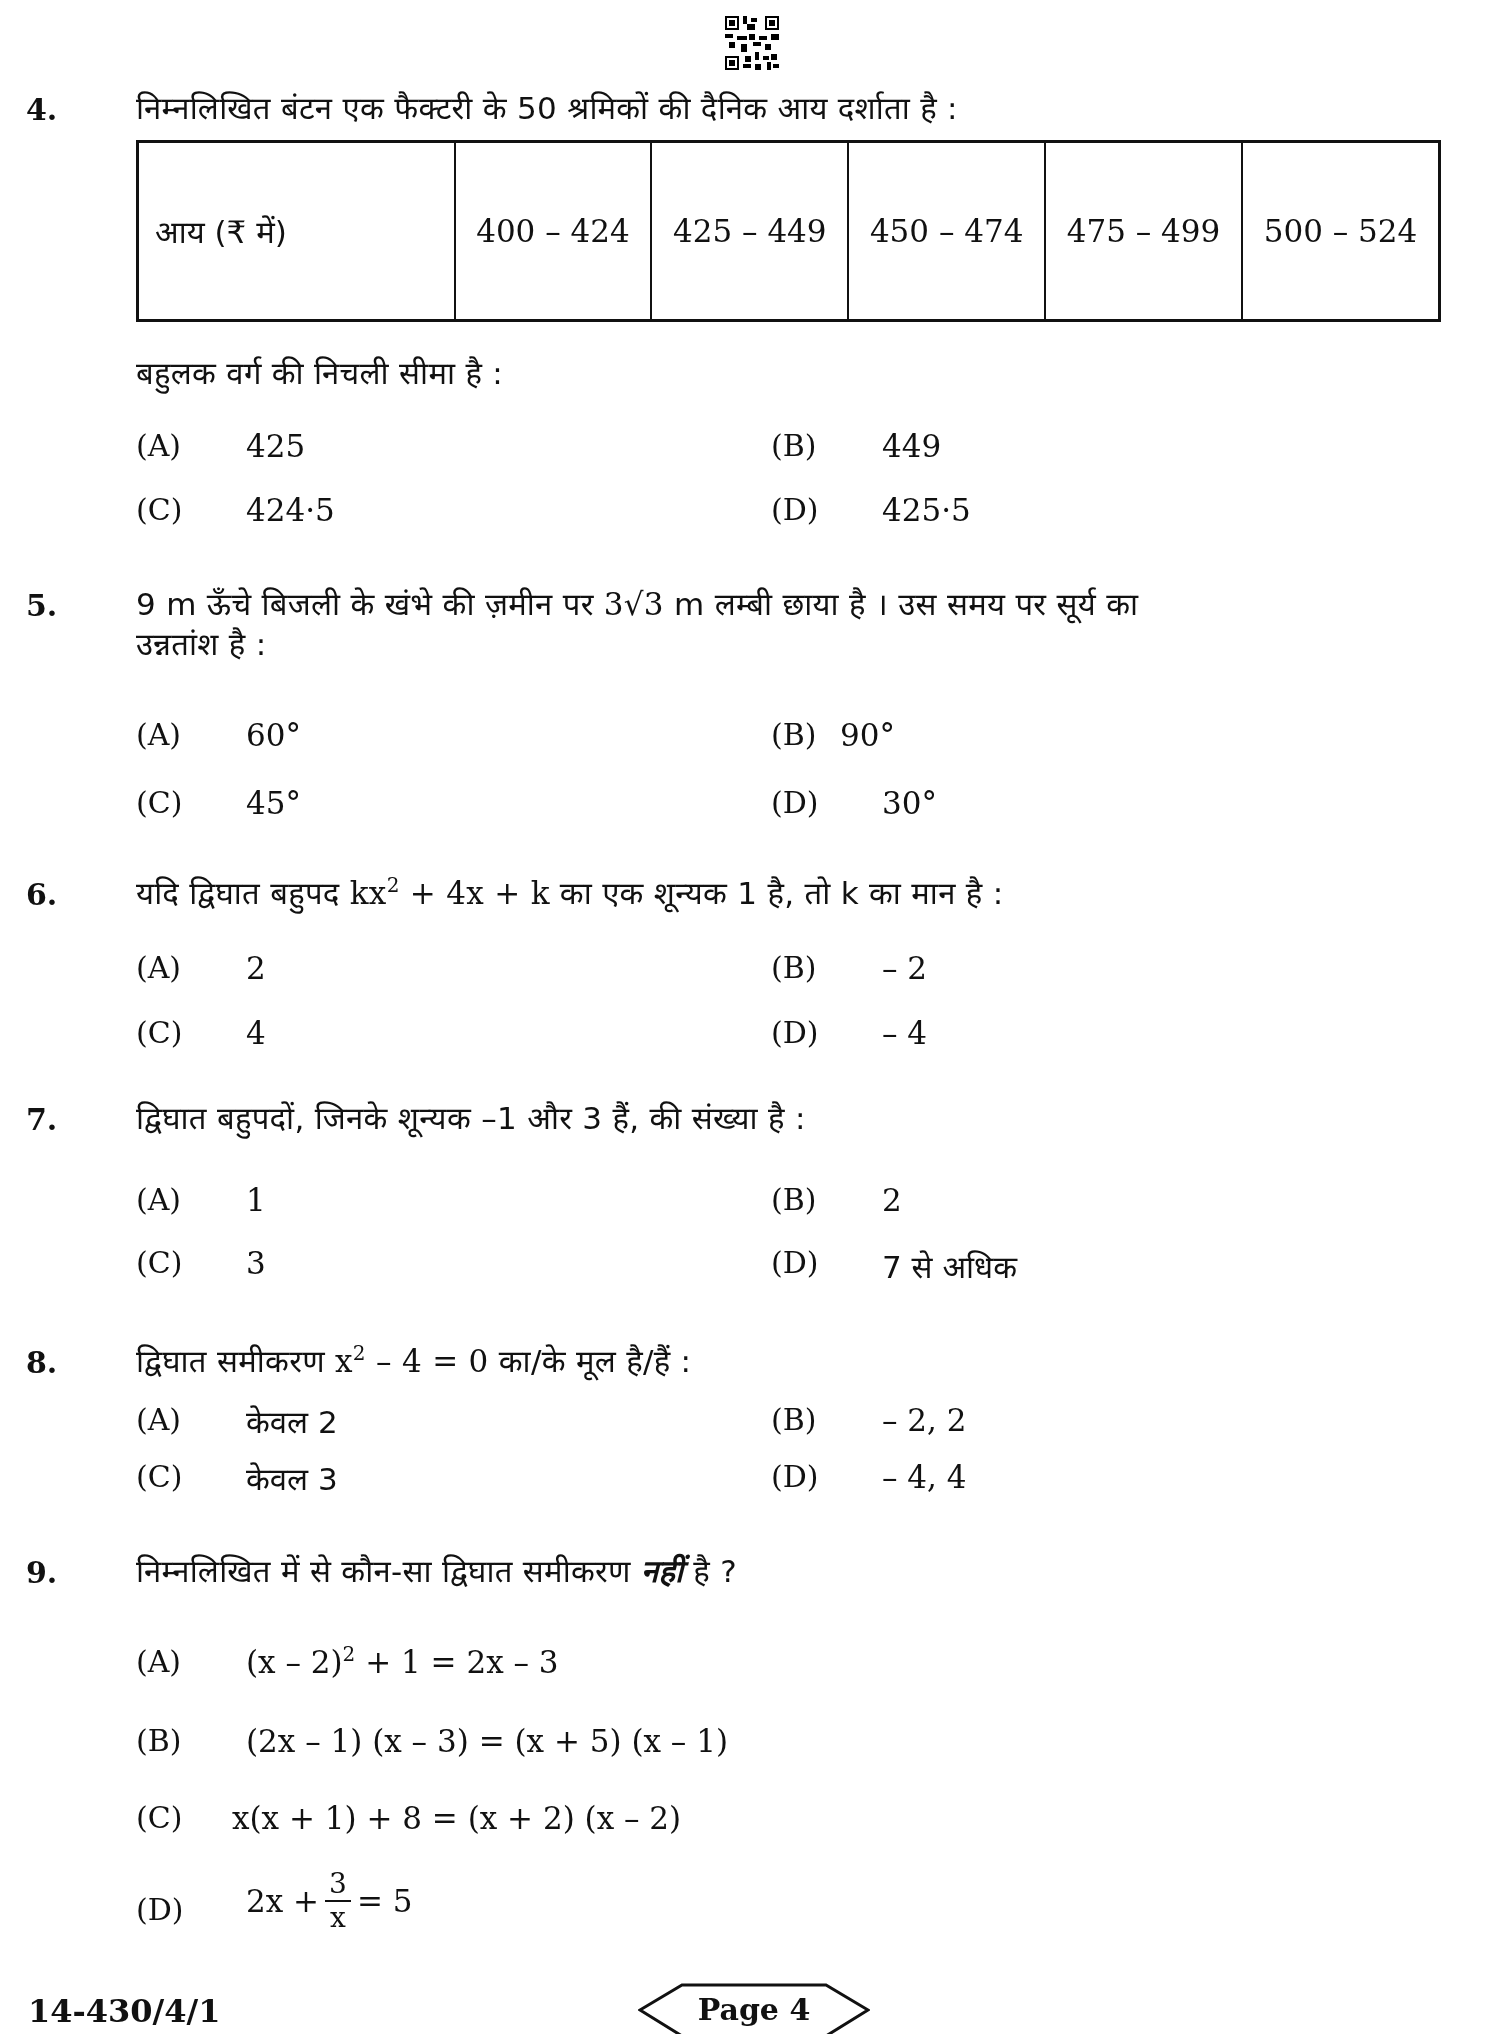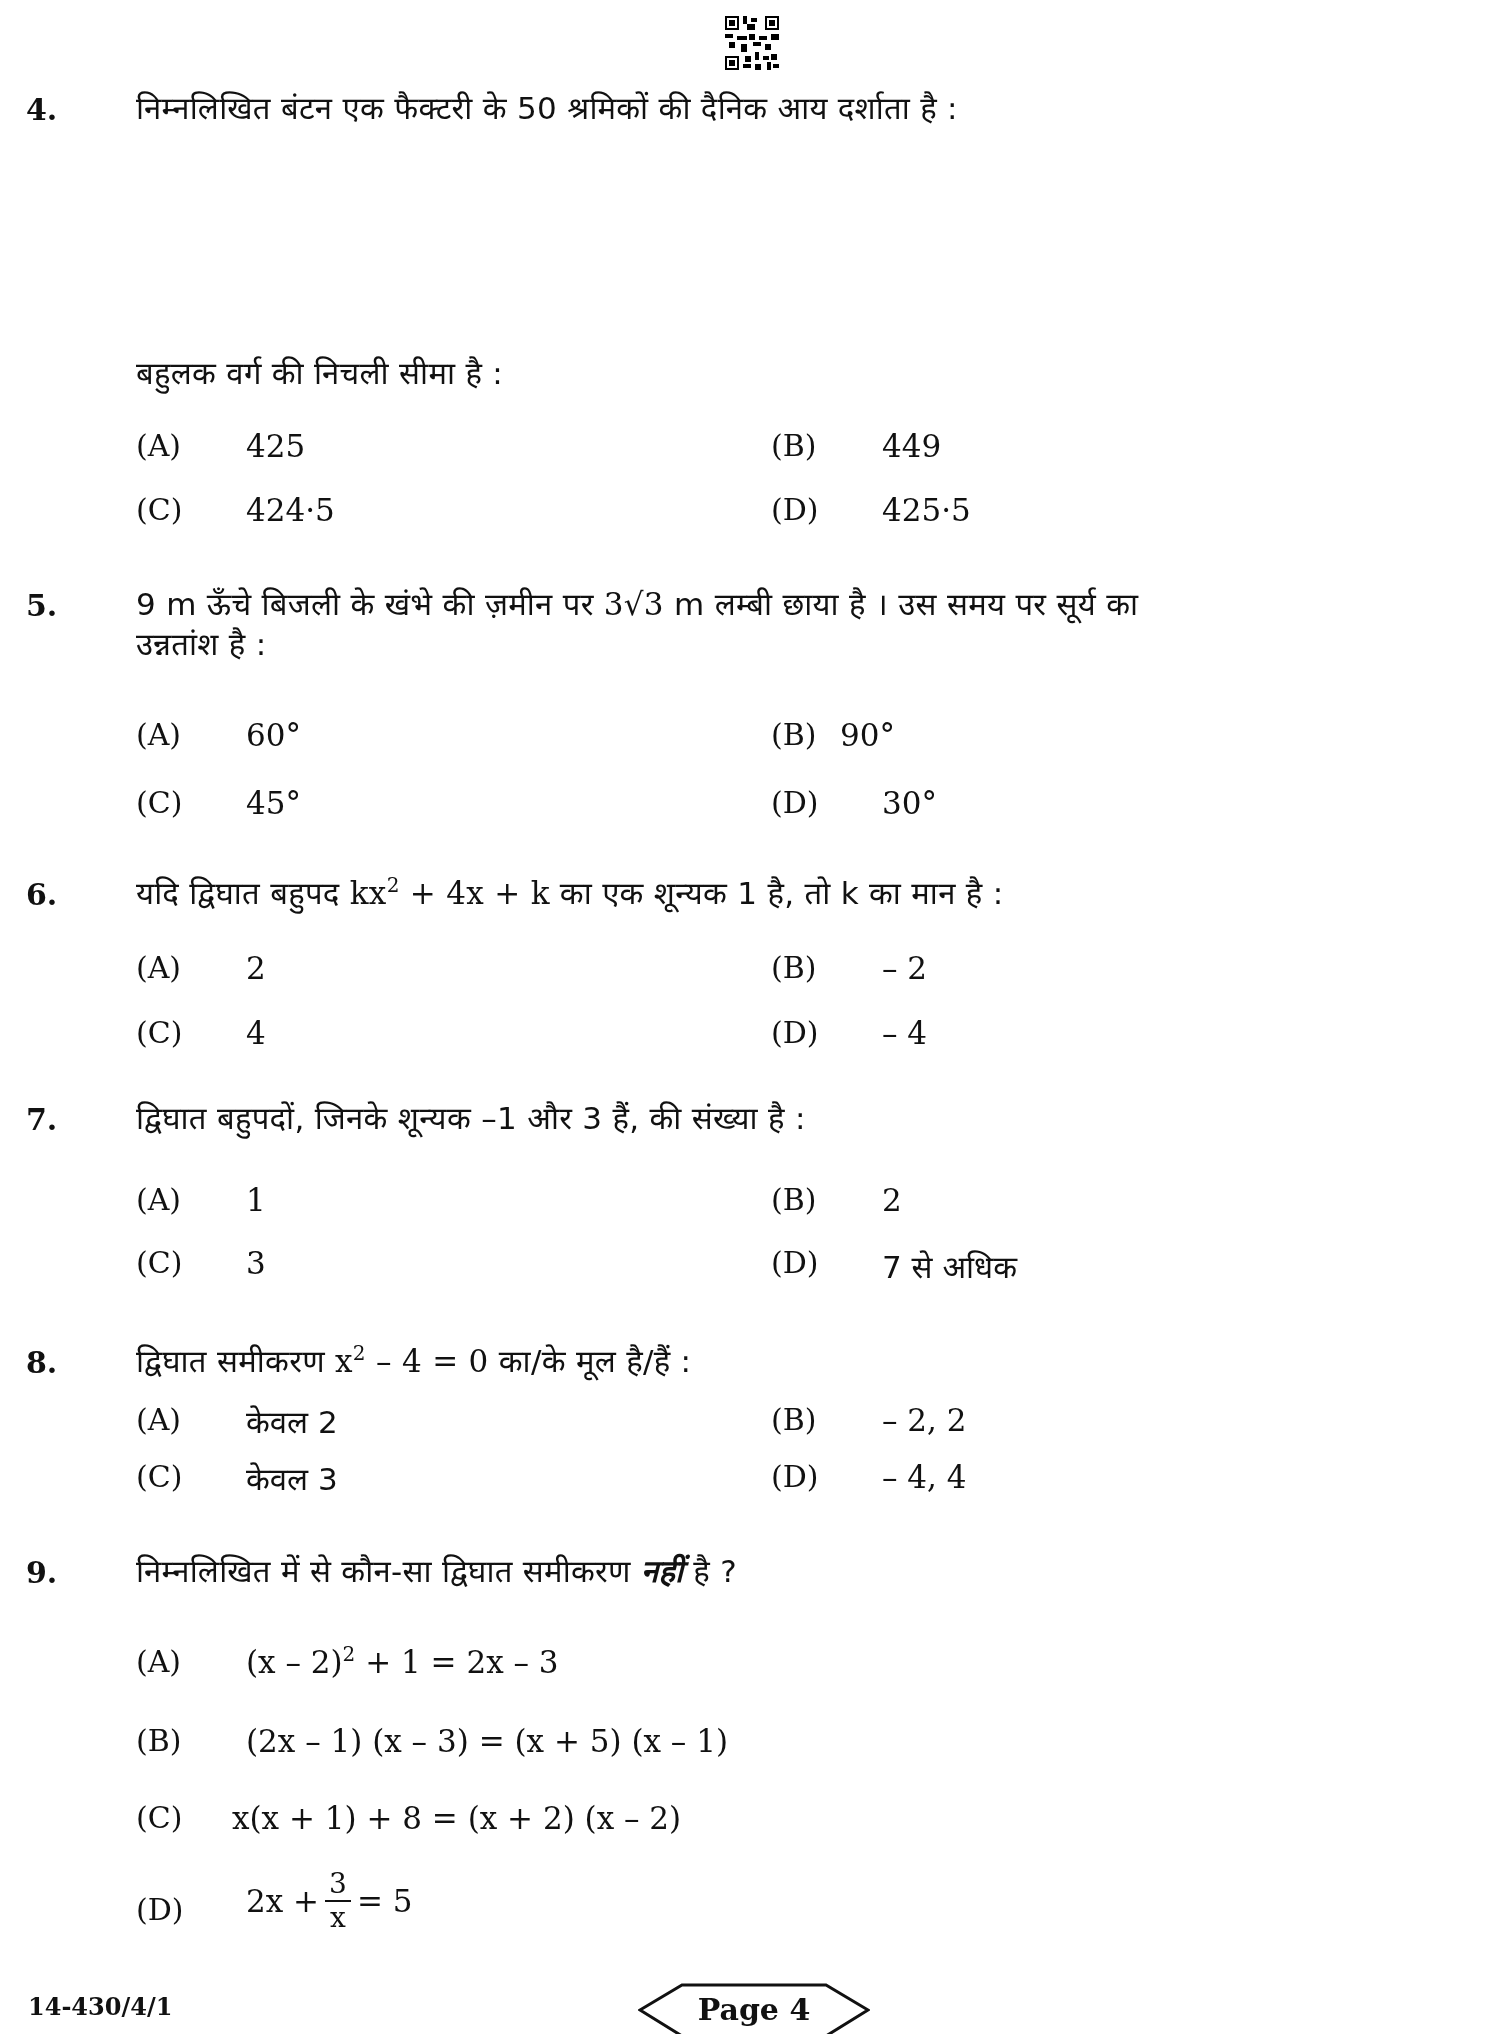--- a/index.html
+++ b/index.html
@@ -46,21 +46,21 @@
     font-family: "DejaVu Sans", "Liberation Sans", sans-serif;
   }
   table.dist tr:first-child td { border-bottom: 3px solid #111; }
   .frac {
     display: inline-block; vertical-align: middle; text-align: center; margin: 0 6px;
     line-height: 1;
   }
   .frac span { display: block; font-size: 28px; padding: 2px 4px; }
   .frac .num { border-bottom: 2px solid #111; }
   .footer-code {
-    position: absolute; left: 28px; top: 1992px; font-size: 24px; font-weight: bold;
+    position: absolute; left: 28px; top: 1992px; font-size: 32px; font-weight: bold;
     font-family: "DejaVu Serif", "Liberation Serif", serif;
   }
   .page-badge {
     position: absolute; left: 638px; top: 1982px; width: 232px; height: 56px;
   }
   .page-badge svg { position: absolute; left: 0; top: 0; }
   .page-badge .lbl {
     position: absolute; left: 0; width: 232px; top: 10px; text-align: center;
     font-size: 30px; font-weight: bold;
     font-family: "DejaVu Serif", "Liberation Serif", serif;
@@ -102,20 +102,28 @@
     <rect x="21" y="23" width="2" height="4" fill="#000"></rect>
       <rect x="24" y="24" width="3" height="2" fill="#000"></rect>
   </svg>
 </div>
 
 <div class="qnum" style="top:92px">4.</div>
 <div class="qtext" style="top:88px">निम्नलिखित बंटन एक फैक्टरी के 50 श्रमिकों की दैनिक आय दर्शाता है :</div>
 
 <table class="dist">
   <tbody>
+      <tr>
+    <td class="rowhead">आय (₹ में)</td>
+    <td>400 – 424</td>
+    <td>425 – 449</td>
+    <td>450 – 474</td>
+    <td>475 – 499</td>
+    <td>500 – 524</td>
+  </tr>
 </tbody>
   </table>
 
 <div class="qtext" style="top:353px">बहुलक वर्ग की निचली सीमा है :</div>
 
 <div class="optlbl" style="left:136px;top:428px">(A)</div>
 <div class="optval" style="left:246px;top:428px">425</div>
 <div class="optlbl" style="left:771px;top:428px">(B)</div>
 <div class="optval" style="left:882px;top:428px">449</div>
 <div class="optlbl" style="left:136px;top:492px">(C)</div>

